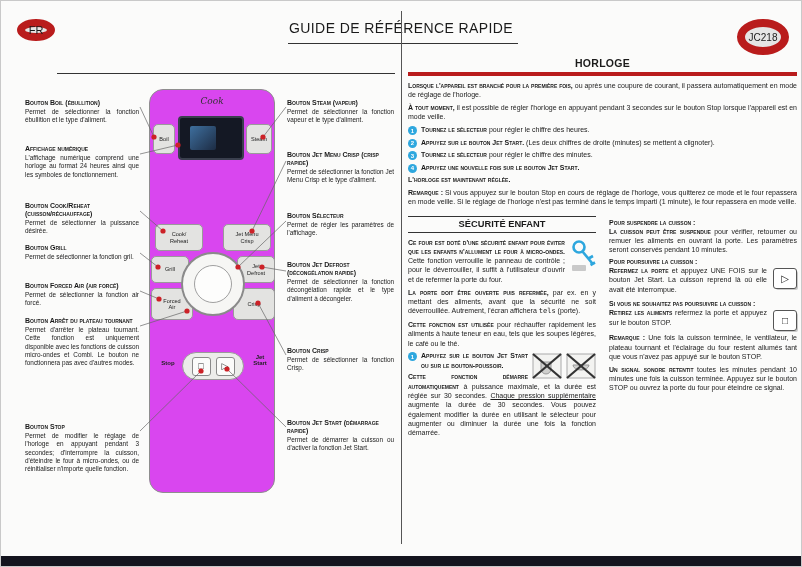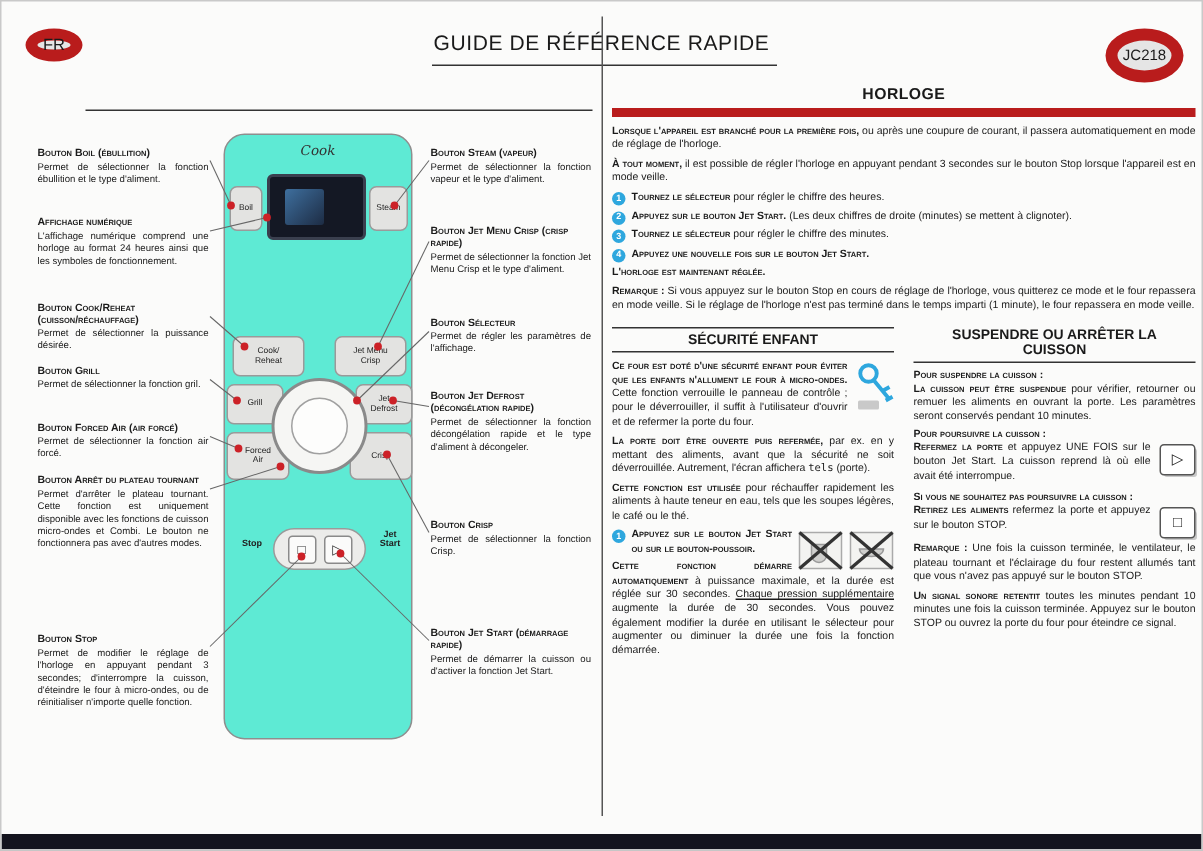--- a/index.html
+++ b/index.html
@@ -15,21 +15,21 @@
   .title{position:absolute;left:0;right:0;top:19px;text-align:center;font-size:14px;font-weight:normal;letter-spacing:.4px;}
   .title-rule{position:absolute;left:287px;top:42px;width:230px;height:1px;background:#333;}
   .vline{position:absolute;left:400px;top:10px;width:1px;height:533px;background:#555;}
 
   
   .sec-h-left{position:absolute;left:56px;top:57px;width:338px;text-align:center;font-size:10.5px;font-weight:bold;letter-spacing:.3px;}
   .sec-rule-left{position:absolute;left:56px;top:72px;width:338px;height:1px;background:#333;}
   .panel-area{position:absolute;left:0;top:80px;width:400px;height:470px;}
   .callouts-svg{position:absolute;left:0;top:0;z-index:5;pointer-events:none;}
 
-  .device{position:absolute;left:148px;top:8px;width:126px;height:404px;background:#5eead4;
+  .device{position:absolute;left:148px;top:8px;width:126px;height:404px;background:#d946ef;
           border:1.5px solid #8e8e8e;border-radius:14px;z-index:1;}
   .logo{position:absolute;top:6px;left:0;width:100%;text-align:center;font-family:"DejaVu Serif",serif;
         font-style:italic;font-size:9px;color:#333;}
   .pbtn{position:absolute;background:#e3e3e1;border:1px solid #9a9a9a;border-radius:5px;font-size:5.6px;
         line-height:1.15;display:flex;align-items:center;justify-content:center;text-align:center;
         white-space:pre-line;color:#222;}
   .display{position:absolute;left:28px;top:26px;width:66px;height:44px;background:#141824;
            border:2px solid #3a3f4e;border-radius:4px;}
   .display-inner{position:absolute;left:10px;top:8px;width:26px;height:24px;
                  background:linear-gradient(135deg,#3e6f9e,#1d2c44);border-radius:2px;}
@@ -42,21 +42,21 @@
   .sq{width:19px;height:19px;border:1px solid #8a8a8a;border-radius:3px;background:#fbfbfa;display:flex;
       align-items:center;justify-content:center;font-size:9px;color:#333;}
   .dev-label{position:absolute;font-size:6px;font-weight:bold;color:#222;white-space:pre-line;text-align:center;}
 
   .cl{position:absolute;width:114px;z-index:2;}
   .clt{display:block;font-weight:bold;font-variant:small-caps;font-size:7px;line-height:1.15;margin-bottom:1px;}
   .clb{display:block;font-size:6.4px;line-height:1.3;text-align:justify;hyphens:auto;}
 
   
   .right-col{position:absolute;left:407px;top:56px;width:389px;}
-  .rc-h{text-align:center;font-weight:bold;font-size:10.5px;letter-spacing:.3px;border-bottom:6px solid #b91c1c;
+  .rc-h{text-align:center;font-weight:bold;font-size:10.5px;letter-spacing:.3px;border-bottom:4px solid #b91c1c;
         padding-bottom:3px;margin:0 0 5px;}
   .bp{font-size:7px;line-height:1.33;text-align:justify;margin:0 0 3.5px;hyphens:auto;}
   .lead{font-weight:bold;font-variant:small-caps;}
   .step{display:flex;gap:4px;margin:0 0 2.5px;align-items:flex-start;}
   .num{flex:0 0 9px;width:9px;height:9px;border-radius:50%;background:#2ea7de;color:#fff;font-size:6px;
        font-weight:bold;display:flex;align-items:center;justify-content:center;margin-top:1px;}
   .step .bp{margin:0;}
 
   .sub-row{display:flex;gap:13px;margin-top:9px;}
   .sub-left{width:188px;}
@@ -269,21 +269,20 @@
           </div>
           <div class="step">
             <span class="num">1</span>
             <p class="bp"><span class="lead">Appuyez sur le bouton Jet Start ou sur le bouton-poussoir.</span></p>
           </div>
           <p class="bp"><span class="lead">Cette fonction démarre automatiquement</span><span> à puissance maximale, et la durée est réglée sur 30 secondes. </span><span class="ul">Chaque pression supplémentaire</span><span> augmente la durée de 30 secondes. Vous pouvez également modifier la durée en utilisant le sélecteur pour augmenter ou diminuer la durée une fois la fonction démarrée.</span></p>
         </div>
       </div>
 
       <div class="sub-right">
-        <div class="ruled">SUSPENDRE OU ARRÊTER LA CUISSON</div>
 
         <div class="subh">Pour suspendre la cuisson :</div>
         <p class="bp"><span class="lead">La cuisson peut être suspendue</span><span> pour vérifier, retourner ou remuer les aliments en ouvrant la porte. Les paramètres seront conservés pendant 10 minutes.</span></p>
 
         <div class="subh">Pour poursuivre la cuisson :</div>
         <div class="clearfix">
           <span class="btn-face">▷</span>
           <p class="bp"><span class="lead">Refermez la porte</span><span> et appuyez UNE FOIS sur le bouton Jet Start. La cuisson reprend là où elle avait été interrompue.</span></p>
         </div>
 

